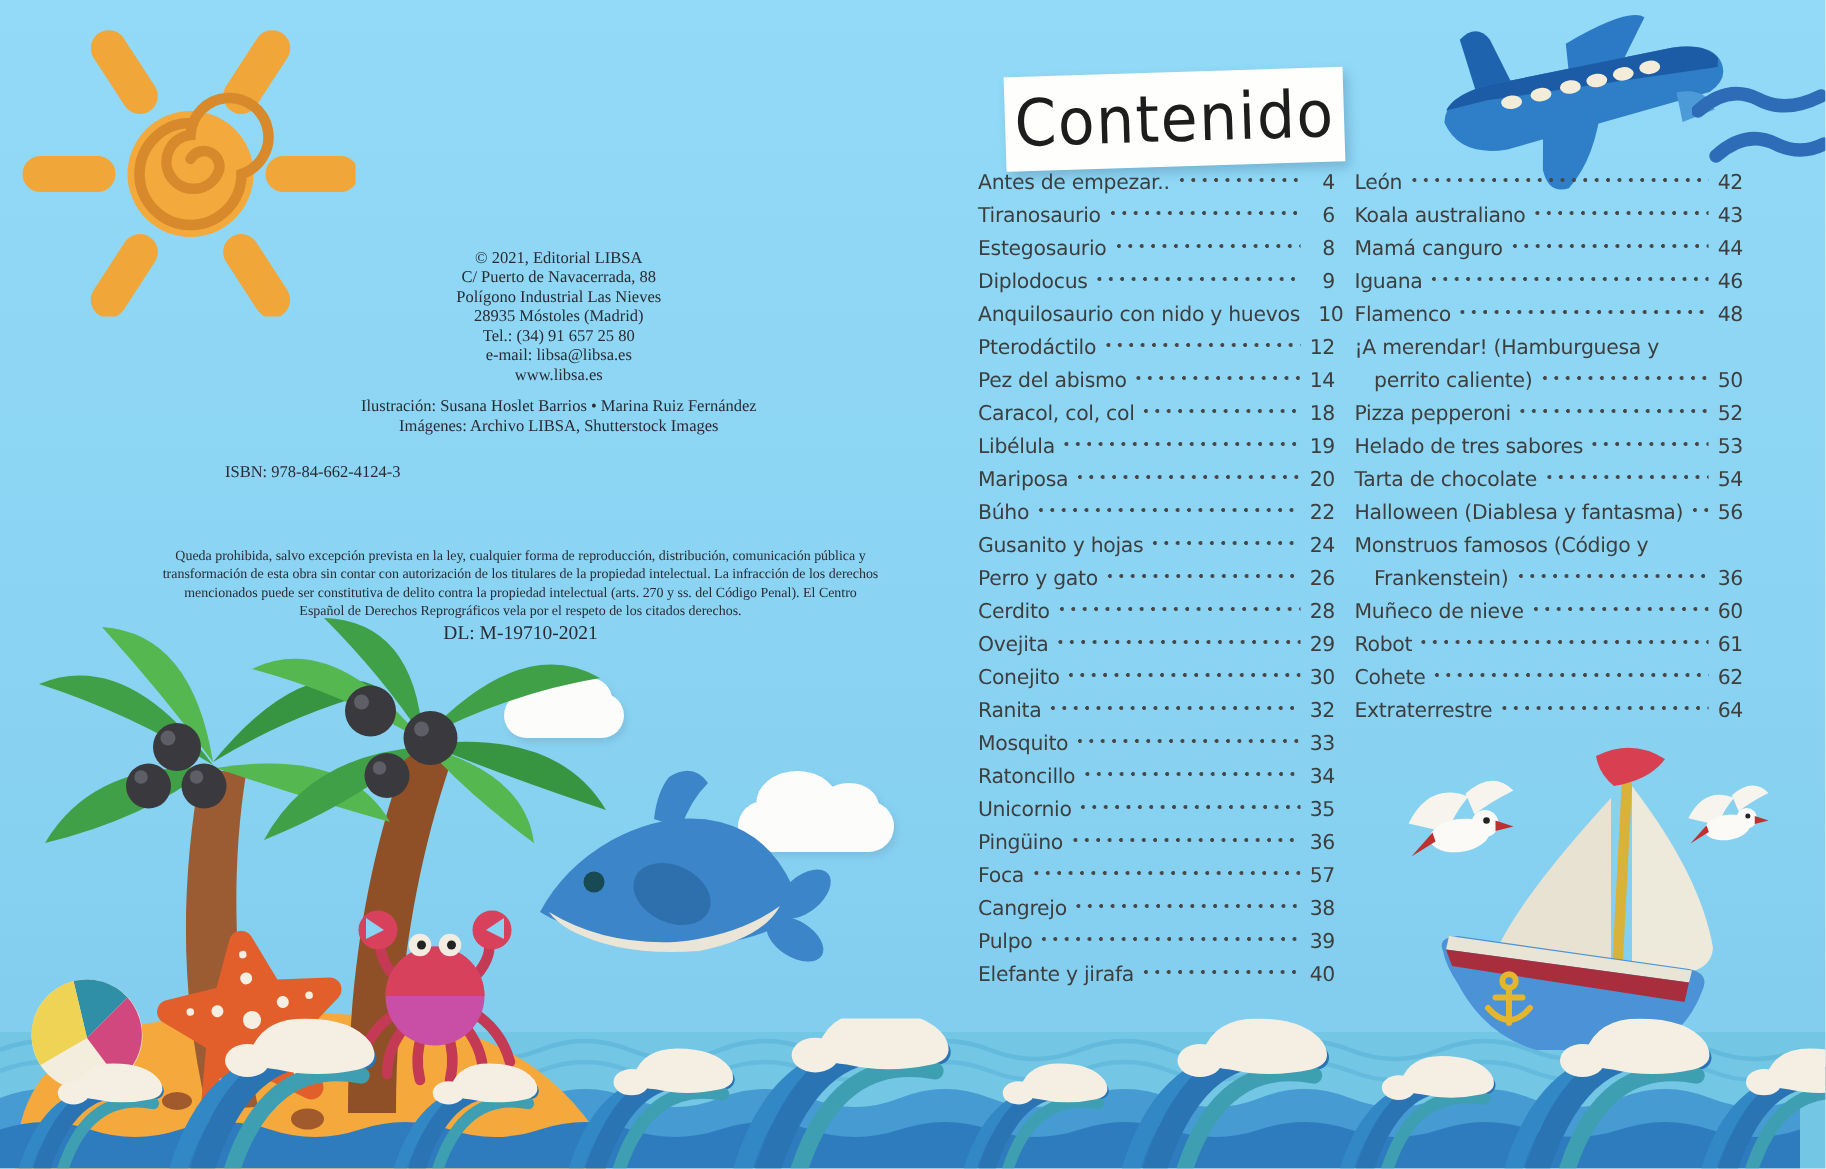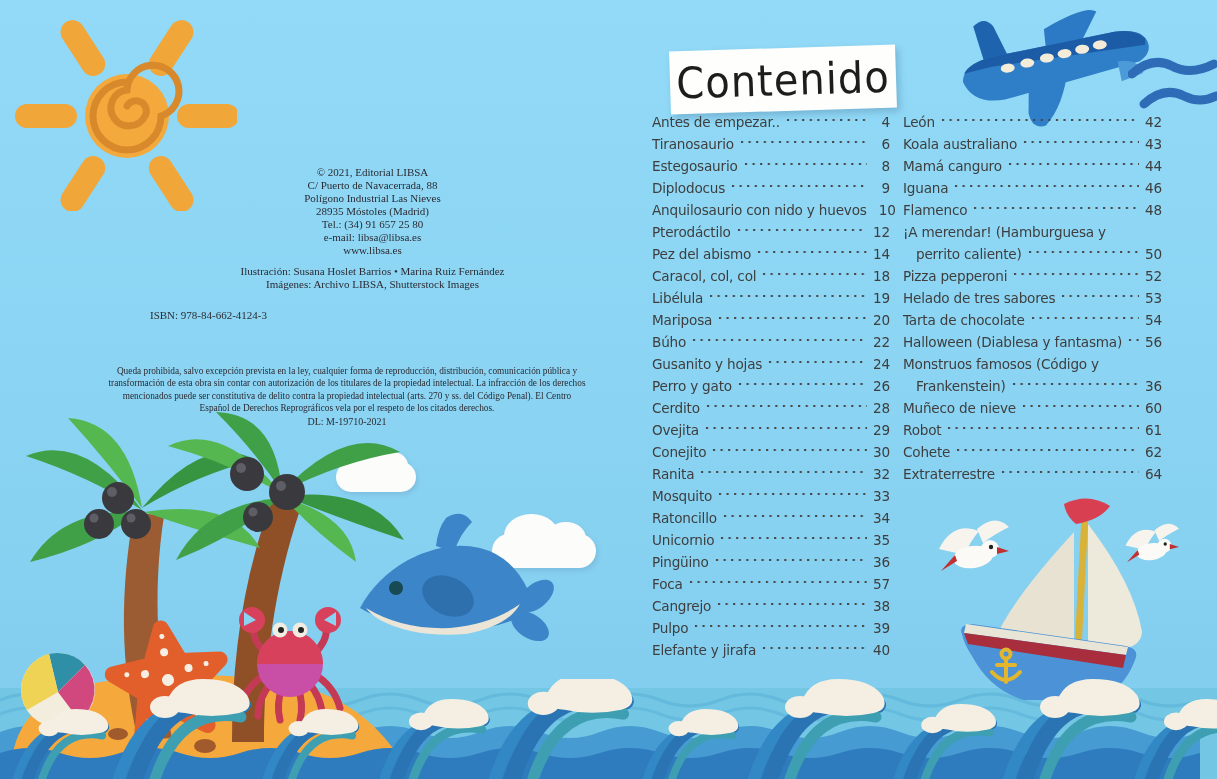--- a/index.html
+++ b/index.html
@@ -11,21 +11,21 @@
   .abs{position:absolute;}
   
   .imprint{left:150px;top:166px;width:445px;text-align:center;color:#2b2b33;
     font-family:"Liberation Serif",serif;font-size:11px;line-height:13px;z-index:40;}
   .credits{left:150px;top:265px;width:445px;text-align:center;color:#2b2b33;
     font-family:"Liberation Serif",serif;font-size:11px;line-height:12.9px;z-index:40;}
   .isbn{left:150px;top:309px;width:445px;text-align:left;color:#2b2b33;
     font-family:"Liberation Serif",serif;font-size:11px;z-index:40;}
   .legal{left:58px;top:331px;width:578px;text-align:center;color:#2b2b33;
     font-family:"Liberation Serif",serif;font-size:9.3px;line-height:12.4px;z-index:40;margin-top:34px;}
-  .deposit{font-size:10px;margin-top:1px;}
+  .deposit{font-size:13px;margin-top:1px;}
   
   .title-card{left:670px;top:48px;width:226px;height:63px;background:#FEFEFC;
     transform:rotate(-1.8deg);box-shadow:3px 4px 7px rgba(50,90,130,.28);
     display:flex;align-items:center;justify-content:center;z-index:40;}
   .title-text{font-family:"DejaVu Sans",sans-serif;font-size:40px;color:#1d1d1d;
     letter-spacing:1px;transform:scaleY(1.08);}
   .toc{z-index:40;color:#3E3E3E;font-size:13.6px;letter-spacing:-0.2px;}
   .toc-left{left:652px;top:111px;width:238px;}
   .toc-right{left:903px;top:111px;width:259px;}
   .toc-row{display:flex;align-items:center;height:22px;}

